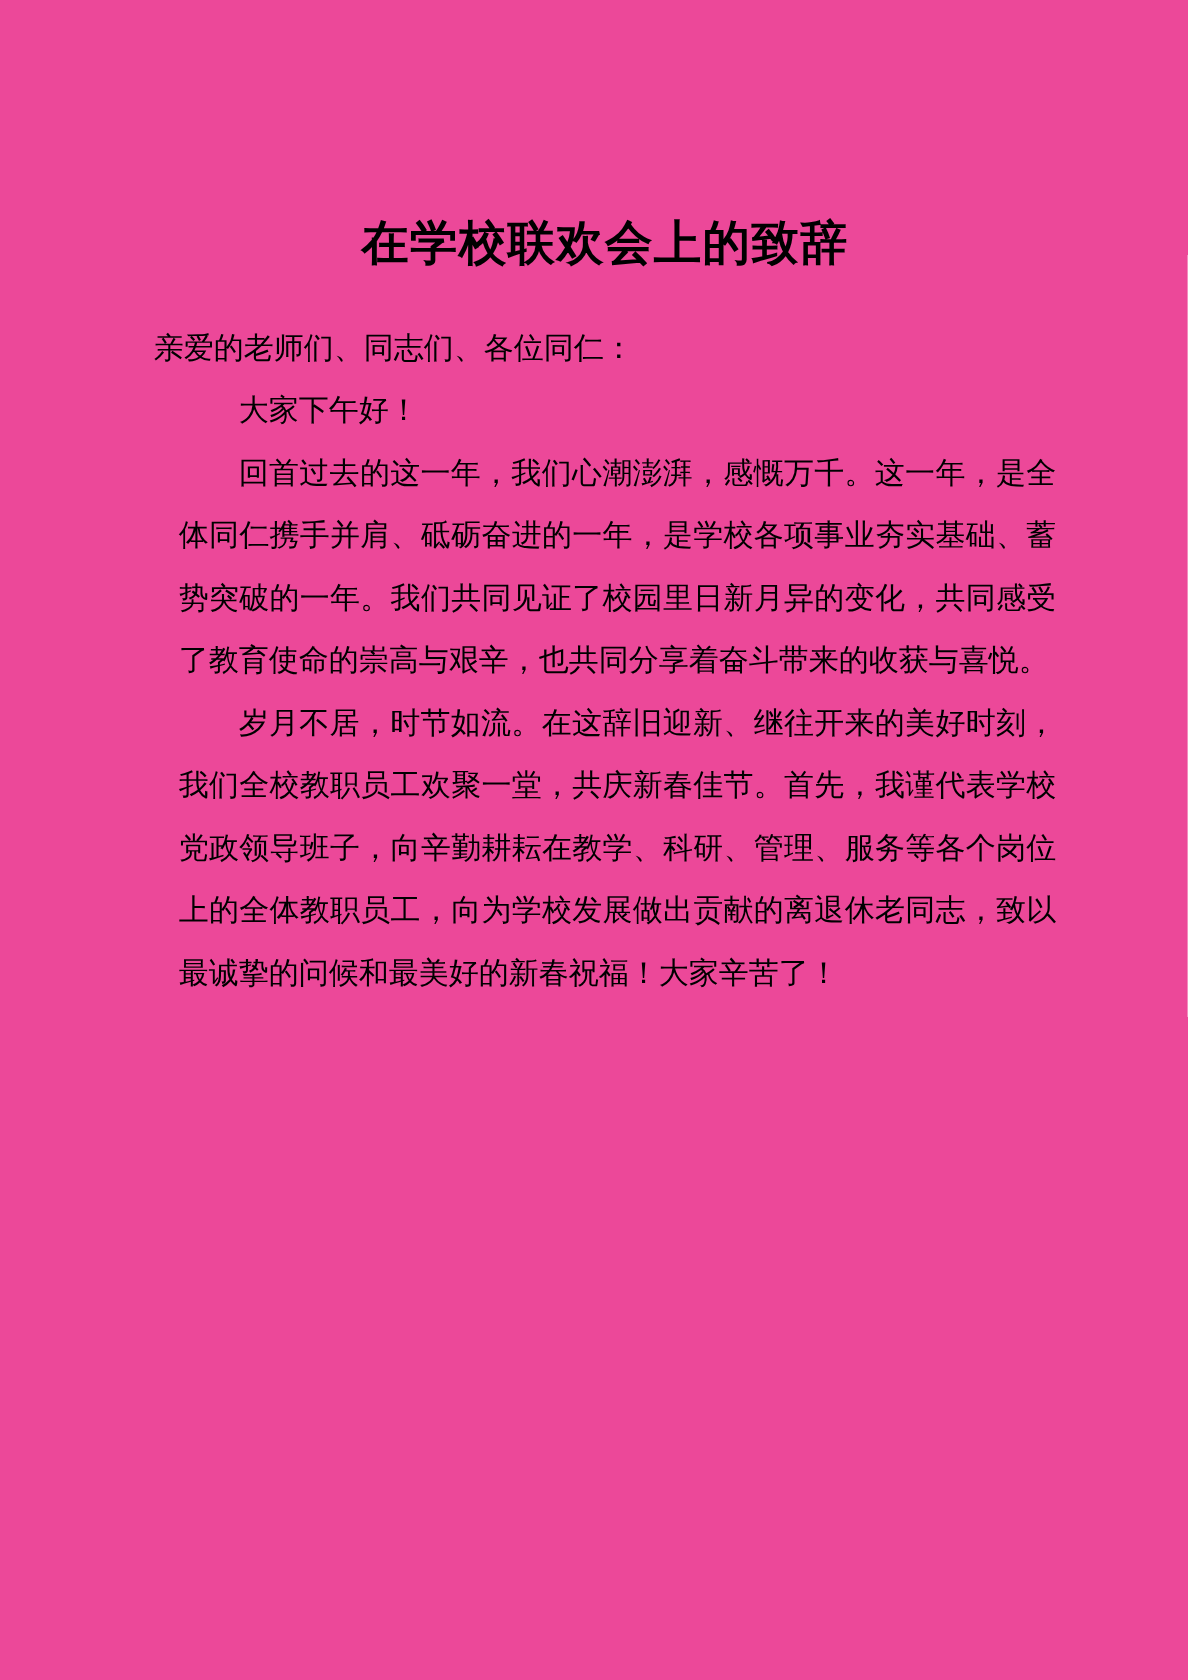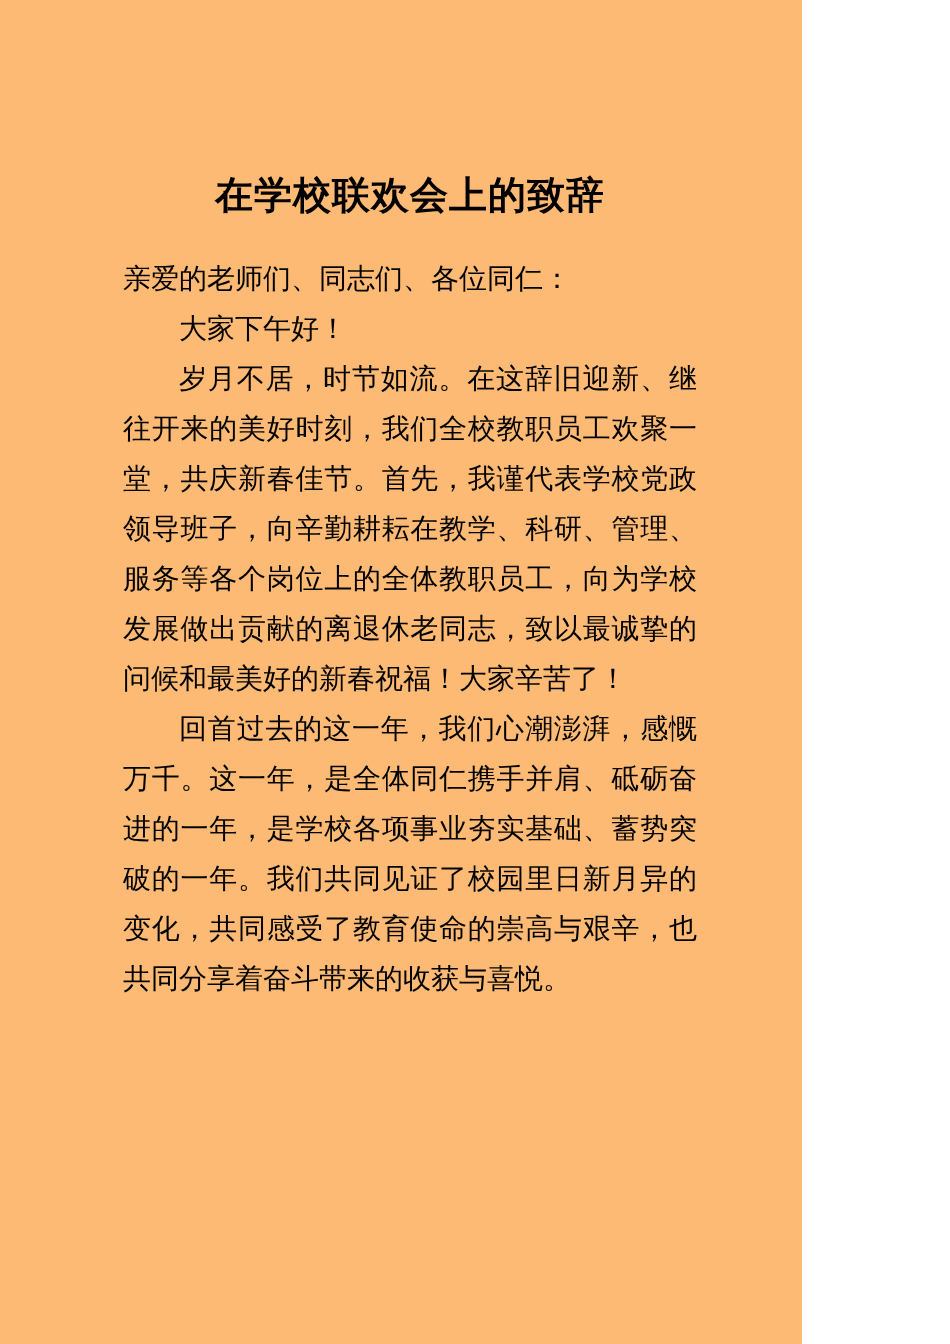--- a/index.html
+++ b/index.html
@@ -8,52 +8,53 @@
     background: #ffffff;
   }
   body {
     width: 950px;
     height: 1344px;
     overflow: hidden;
     font-family: "Liberation Sans", "DejaVu Sans", sans-serif;
     color: #000000;
   }
   .page {
-    width: 802px;
+    width: 950px;
     height: 1344px;
     box-sizing: border-box;
     padding: 166px 105px 0 123px;
-    background: #fdba74;
+    background: #ec4899;
   }
   .doc-title {
     font-size: 38px;
     font-weight: 700;
     line-height: 58px;
     text-align: center;
     margin: 0 0 30px 0;
     letter-spacing: 1px;
   }
   .para {
-    font-size: 28px;
+    font-size: 24px;
     line-height: 50px;
     margin: 0;
     text-align: justify;
     word-break: break-all;
   }
   .para.indent {
     text-indent: 2em;
+    margin-left: 20px;
   }
 </style>
 </head>
 <body>
 
 <div class="page">
   <h1 class="doc-title">在学校联欢会上的致辞</h1>
 
   <p class="para">亲爱的老师们、同志们、各位同仁：</p>
 
   <p class="para indent">大家下午好！</p>
 
+  <p class="para indent">回首过去的这一年，我们心潮澎湃，感慨万千。这一年，是全体同仁携手并肩、砥砺奋进的一年，是学校各项事业夯实基础、蓄势突破的一年。我们共同见证了校园里日新月异的变化，共同感受了教育使命的崇高与艰辛，也共同分享着奋斗带来的收获与喜悦。</p>
+
   <p class="para indent">岁月不居，时节如流。在这辞旧迎新、继往开来的美好时刻，我们全校教职员工欢聚一堂，共庆新春佳节。首先，我谨代表学校党政领导班子，向辛勤耕耘在教学、科研、管理、服务等各个岗位上的全体教职员工，向为学校发展做出贡献的离退休老同志，致以最诚挚的问候和最美好的新春祝福！大家辛苦了！</p>
-
-  <p class="para indent">回首过去的这一年，我们心潮澎湃，感慨万千。这一年，是全体同仁携手并肩、砥砺奋进的一年，是学校各项事业夯实基础、蓄势突破的一年。我们共同见证了校园里日新月异的变化，共同感受了教育使命的崇高与艰辛，也共同分享着奋斗带来的收获与喜悦。</p>
 
 </div>
 
 </body></html>

